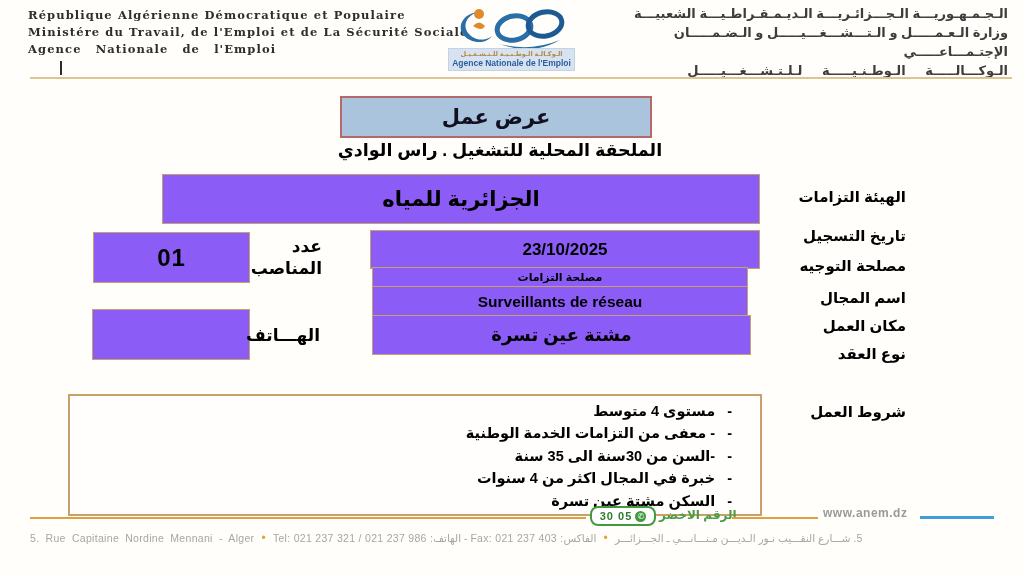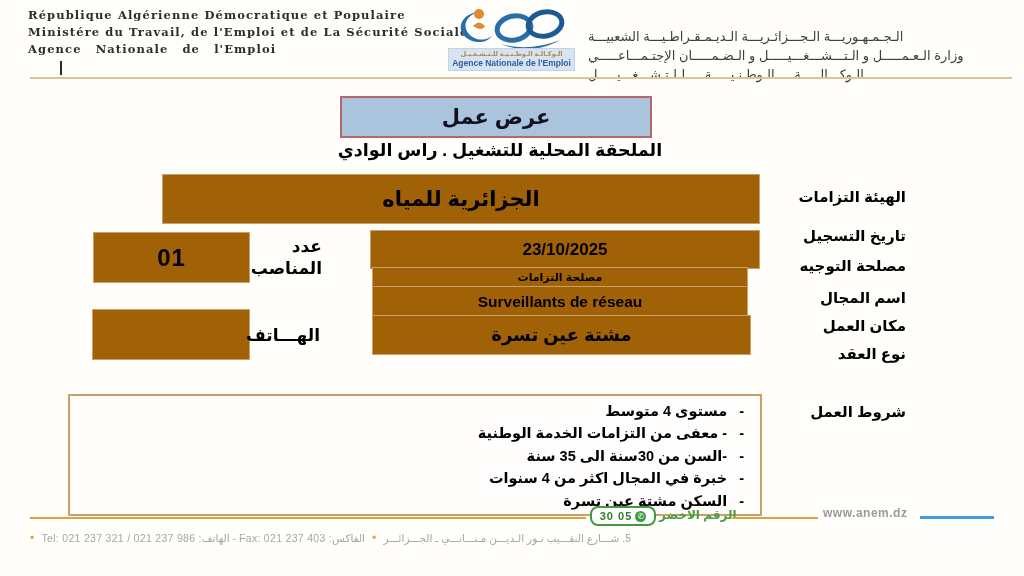--- a/index.html
+++ b/index.html
@@ -7,22 +7,22 @@
     position:relative;width:1024px;height:576px;background:#fffefb;
     font-family:"Liberation Sans","DejaVu Sans",sans-serif;overflow:hidden;color:#000;
   }
   
   .hdr-fr{
     position:absolute;left:28px;top:7px;font-family:"DejaVu Serif","Liberation Serif",serif;
     font-weight:bold;font-size:11.5px;color:#2e2e2e;line-height:17px;letter-spacing:1.1px;
   }
   .hdr-fr .l3{word-spacing:9px;}
   .hdr-ar{
-    position:absolute;right:16px;top:4px;width:420px;direction:rtl;text-align:left;
-    font-weight:normal;font-size:13px;color:#3d3d3d;line-height:19px;margin-top:23px;
+    position:absolute;right:16px;top:4px;width:420px;direction:rtl;text-align:right;
+    font-weight:bold;font-size:13px;color:#3d3d3d;line-height:19px;
   }
   .hdr-ar .l3{word-spacing:16px;}
   .logo{position:absolute;left:448px;top:2px;width:127px;}
   .logo svg{display:block;}
   .logo-banner{
     background:#d7e3f0;border:1px solid #c3d2e4;text-align:center;padding:1px 0 2px 0;
   }
   .logo-cap-ar{font-size:6.5px;color:#b5884a;font-weight:bold;line-height:8px;}
   .logo-cap-fr{font-size:8.5px;color:#2c5e9e;font-weight:bold;line-height:10px;}
   .hdr-rule{position:absolute;left:30px;top:77px;width:982px;height:2px;background:#ddc494;}
@@ -32,21 +32,21 @@
     position:absolute;left:340px;top:96px;width:308px;height:38px;
     background:#a9c4dc;border:2px solid #b4686a;
     display:flex;align-items:center;justify-content:center;
     font-size:21px;font-weight:bold;color:#10101f;direction:rtl;
   }
   .subtitle{
     position:absolute;left:280px;top:140px;width:440px;text-align:center;direction:rtl;
     font-size:17.5px;font-weight:bold;color:#000;
   }
   
-  .fbox{position:absolute;border:1px solid #c9a06a;background:#a16207;
+  .fbox{position:absolute;border:1px solid #c9a06a;background:#8b5cf6;
     display:flex;align-items:center;justify-content:center;text-align:center;}
   .company{left:162px;top:174px;width:596px;height:48px;font-size:21px;font-weight:bold;direction:rtl;}
   .datebox{left:370px;top:230px;width:388px;height:37px;font-size:17px;font-weight:bold;}
   .servicebox{left:372px;top:267px;width:374px;height:19px;font-size:11px;font-weight:bold;direction:rtl;}
   .professionbox{left:372px;top:286px;width:374px;height:29px;font-size:15.5px;font-weight:bold;}
   .workplacebox{left:372px;top:315px;width:377px;height:38px;font-size:18px;font-weight:bold;direction:rtl;}
   .contractbox{left:375px;top:354px;width:374px;height:36px;font-size:17px;font-weight:bold;}
   .positionsbox{left:93px;top:232px;width:155px;height:49px;font-size:24px;font-weight:bold;letter-spacing:1px;}
   .phonebox{left:92px;top:309px;width:156px;height:49px;}
   
@@ -56,21 +56,21 @@
   .lab-service{top:257px;}
   .lab-profession{top:289px;}
   .lab-workplace{top:317px;}
   .lab-contract{top:345px;}
   .lab-conditions{top:403px;}
   .llabel{position:absolute;direction:rtl;font-size:17px;font-weight:bold;text-align:right;line-height:22px;}
   .lab-positions{left:248px;top:236px;width:74px;}
   .lab-phone{left:250px;top:325px;width:70px;}
   
   .cond-box{position:absolute;left:68px;top:394px;width:690px;height:118px;border:2px solid #c9a06a;background:#fffefc;}
-  .cond-list{direction:rtl;list-style:none;margin:0;padding:4px 16px 0 0;}
+  .cond-list{direction:rtl;list-style:none;margin:0;padding:4px 28px 0 0;}
   .cond-list li{font-size:14.5px;font-weight:bold;line-height:22.4px;white-space:nowrap;}
   .cond-bullet{margin-left:12px;}
   
   .f-line{position:absolute;height:2px;background:#dfa13e;}
   .f-line-a{left:30px;top:517px;width:556px;}
   .f-line-b{left:732px;top:517px;width:86px;}
   .f-line-blue{position:absolute;left:920px;top:516px;width:74px;height:3px;background:#3f9fd8;}
   .green-badge{
     position:absolute;left:590px;top:506px;width:62px;height:16px;border:2px solid #43993d;border-radius:8px;
     display:flex;align-items:center;justify-content:center;gap:3px;background:#fff;
@@ -176,19 +176,20 @@
   <div class="green-badge">
     <span class="num">30 05</span>
     <span class="phone-dot">✆</span>
   </div>
   <div class="green-label">الرقم الاخضر</div>
   <div class="f-line f-line-b"></div>
   <div class="website">www.anem.dz</div>
   <div class="f-line-blue"></div>
 
   <div class="f-text">
+    <span class="fr">5.  Rue  Capitaine  Nordine  Mennani  -  Alger</span>
     <span class="dot">•</span>
     <span>Tel: 021 237 321 / 021 237 986 :الهاتف - Fax: 021 237 403 :الفاكس</span>
     <span class="dot">•</span>
     <span class="ar">5. شـــارع النقـــيب نـور الـديـــن مـنـــانـــي ـ الجـــزائـــر</span>
   </div>
 
 </div>
 
 </body></html>

